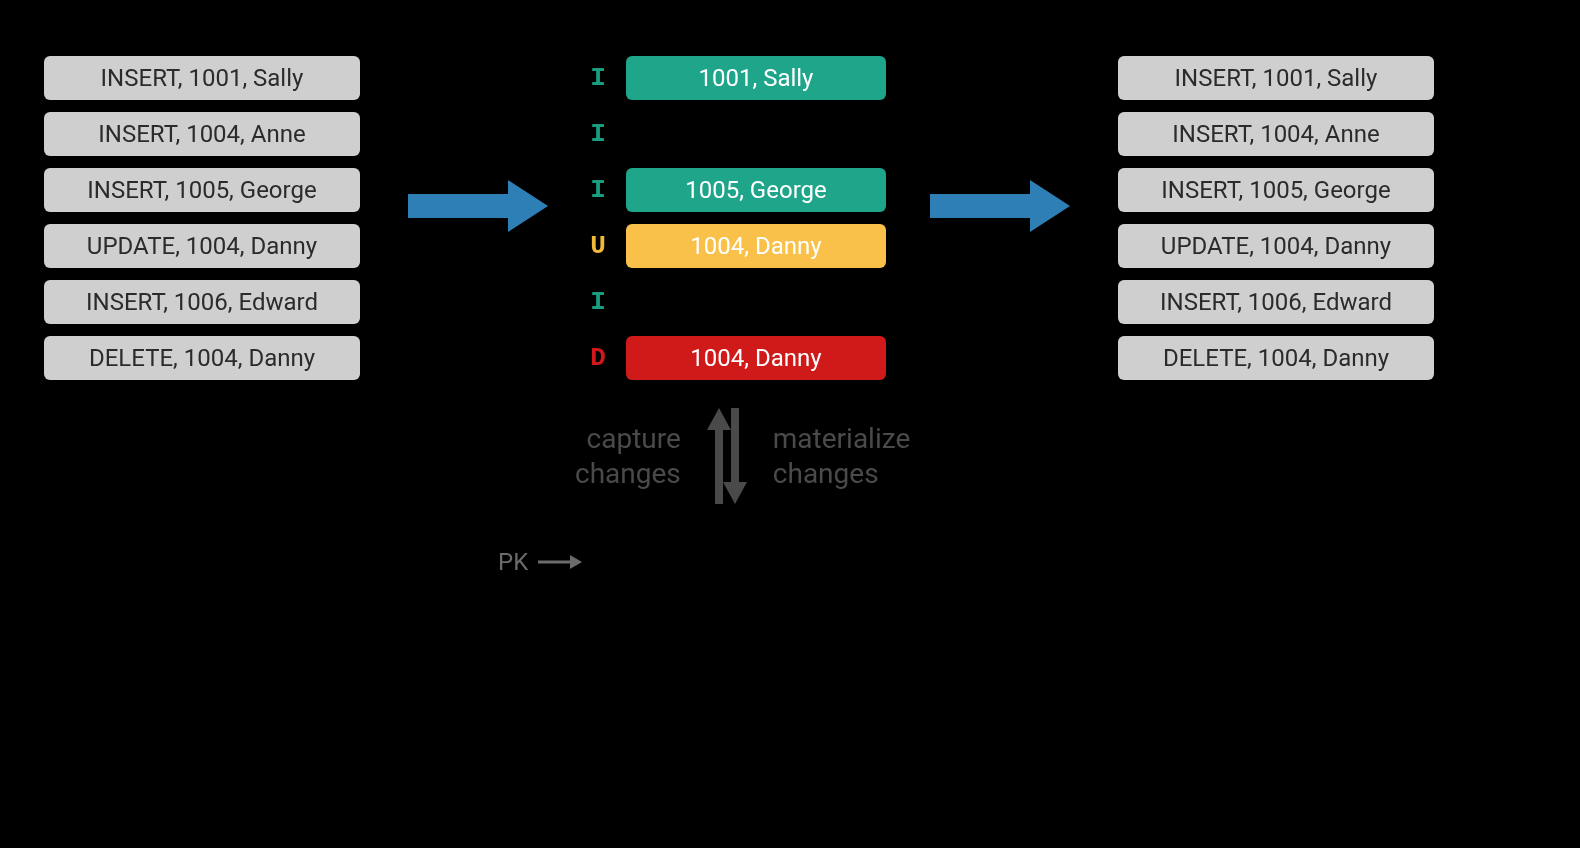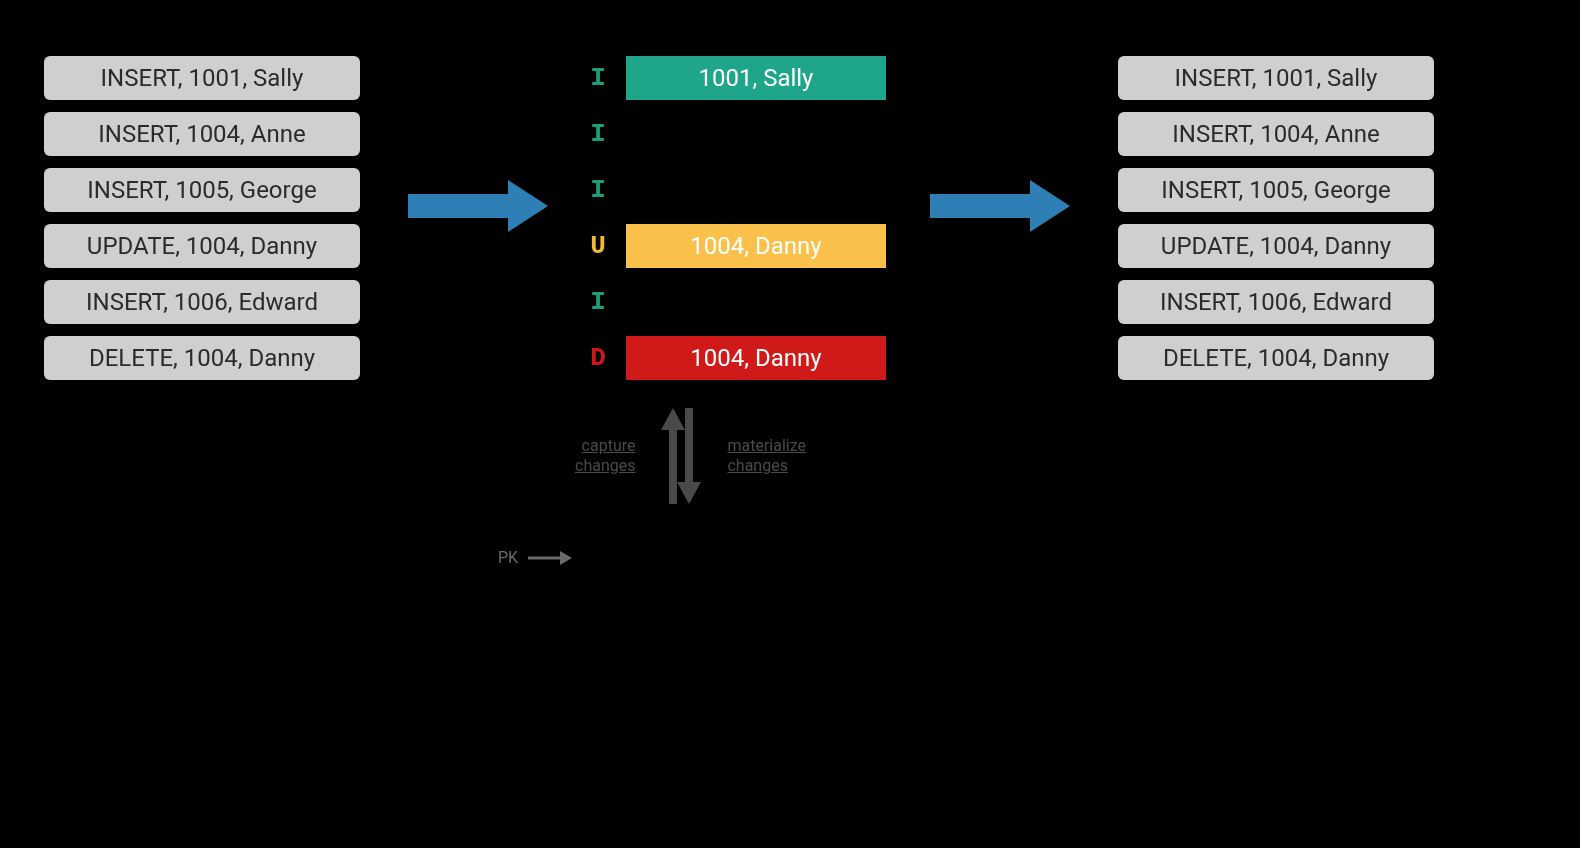--- a/index.html
+++ b/index.html
@@ -43,21 +43,21 @@
     font-family: "Courier New", Courier, monospace;
     font-weight: bold;
     font-size: 26px;
     width: 24px;
     text-align: center;
   }
   .op-I { color: #1a9e80; }
   .op-U { color: #f2b83a; }
   .op-D { color: #d01818; }
   .pill {
-    border-radius: 0;
+    border-radius: 6px;
     color: #fff;
     font-size: 24px;
     height: 44px;
     line-height: 44px;
     text-align: center;
     width: 260px;
   }
   .pill-I { background: #1fa58a; }
   .pill-U { background: #f9c14a; color: #fff; }
   .pill-D { background: #d01a1a; }
@@ -65,33 +65,32 @@
     position: absolute;
   }
   .exchange-block {
     position: absolute;
     display: flex;
     align-items: center;
     gap: 16px;
   }
   .exchange-label {
     color: #4a4a4a;
-    font-size: 16px;
+    font-size: 28px;
     line-height: 1.25;
-    text-decoration: underline;
   }
   .table-wrap {
     position: absolute;
     display: flex;
     align-items: flex-start;
     gap: 18px;
   }
   .pk-label {
     color: #6b6b6b;
-    font-size: 16px;
+    font-size: 24px;
     margin-top: 8px;
     display: flex;
     align-items: center;
     gap: 10px;
   }
   table.result {
     border-collapse: collapse;
     font-size: 24px;
   }
   table.result th, table.result td {
@@ -134,20 +133,21 @@
   <div class="col" style="left:586px; top:56px;">
     <div class="op-row">
       <span class="op-letter op-I">I</span>
       <div class="pill pill-I">1001, Sally</div>
     </div>
     <div class="op-row">
       <span class="op-letter op-I">I</span>
     </div>
     <div class="op-row">
       <span class="op-letter op-I">I</span>
+      <div class="pill pill-I">1005, George</div>
     </div>
     <div class="op-row">
       <span class="op-letter op-U">U</span>
       <div class="pill pill-U">1004, Danny</div>
     </div>
     <div class="op-row">
       <span class="op-letter op-I">I</span>
     </div>
     <div class="op-row">
       <span class="op-letter op-D">D</span>

